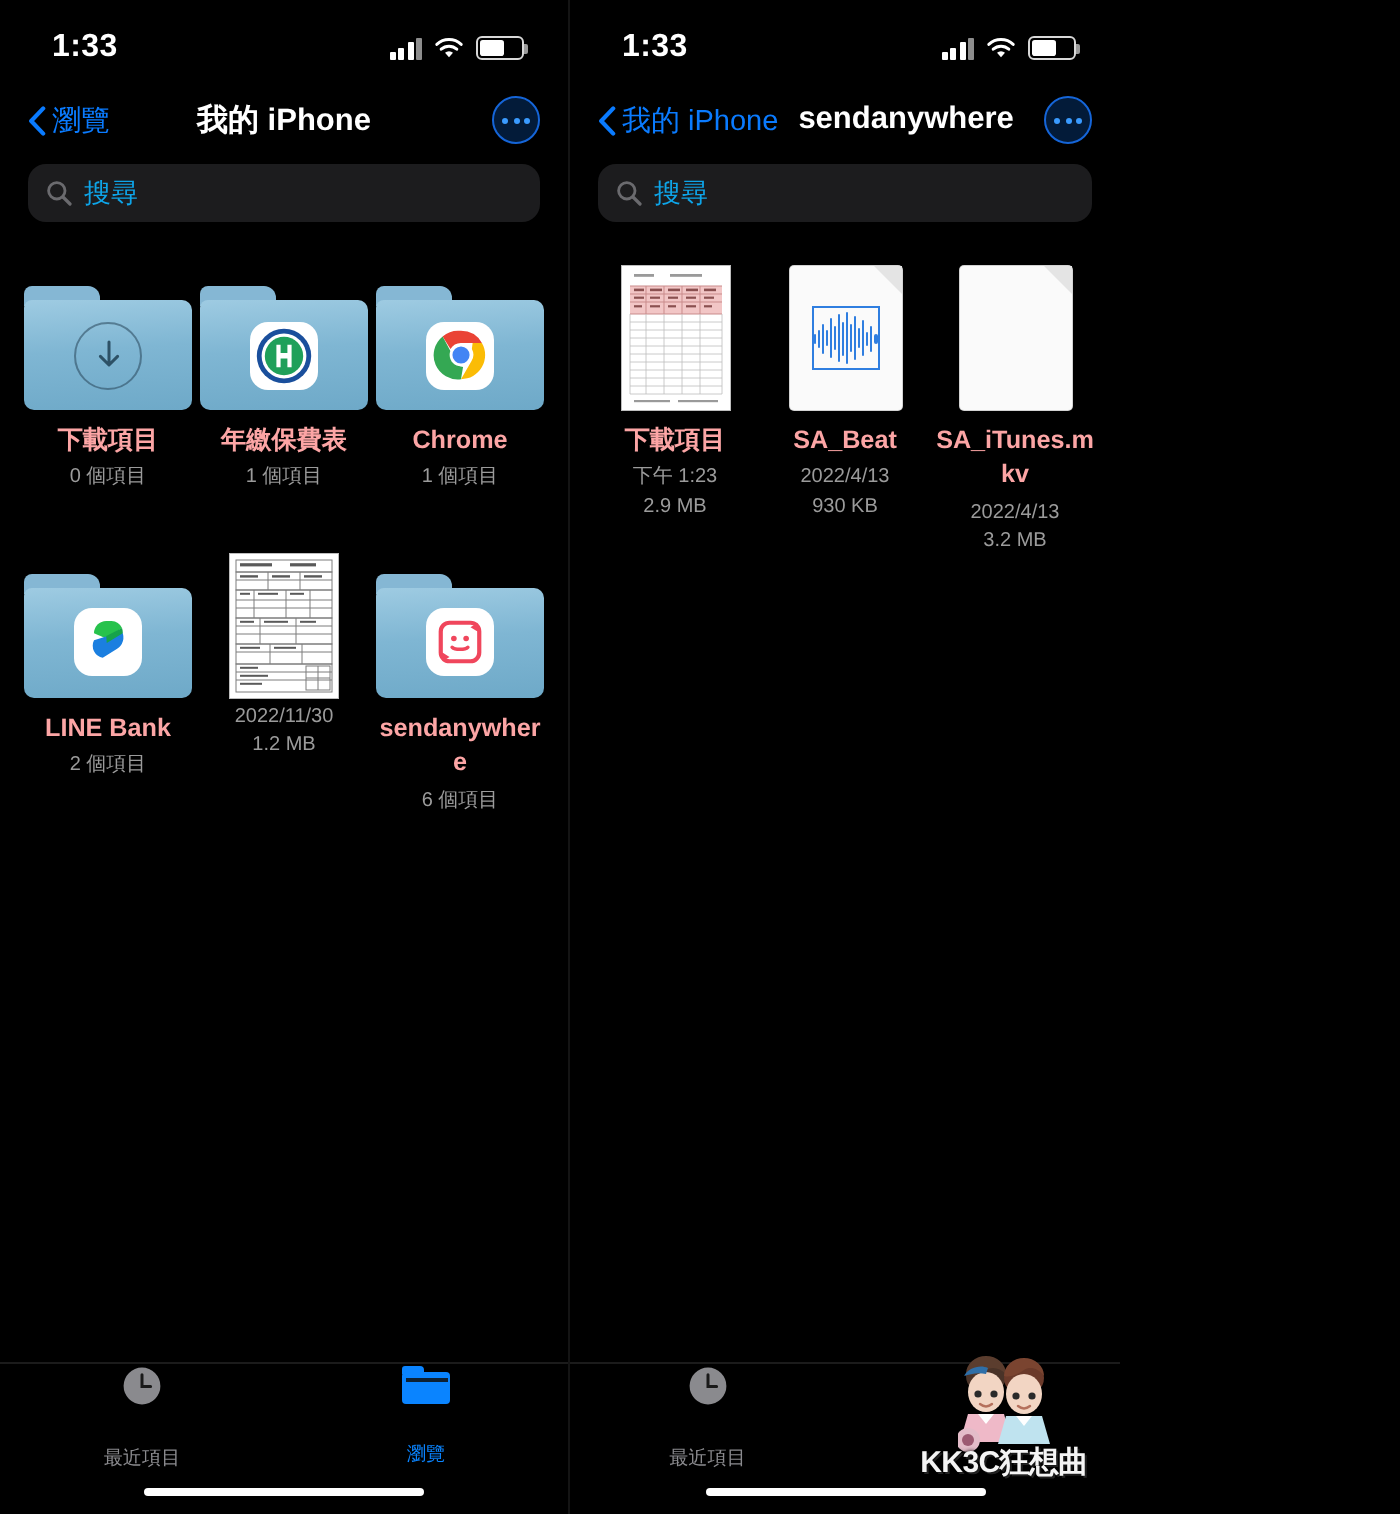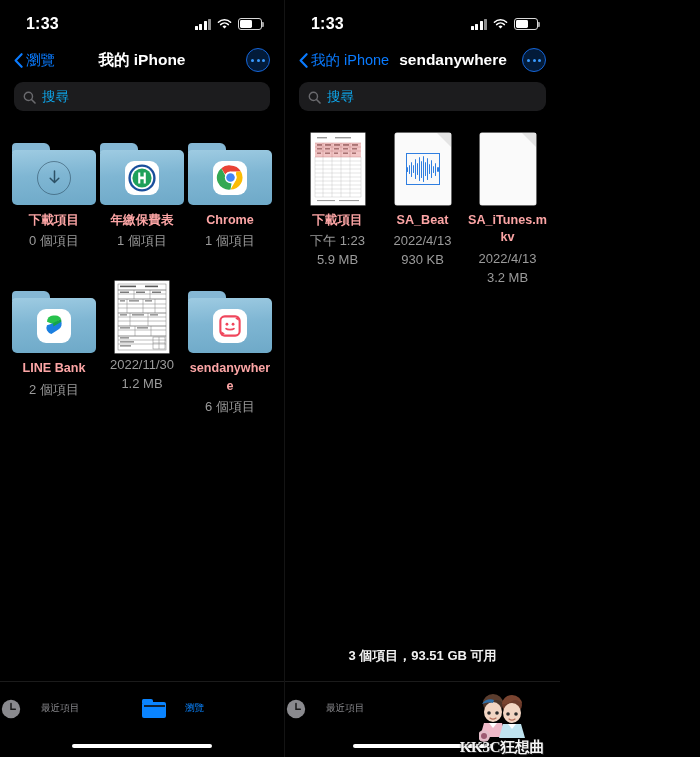--- a/index.html
+++ b/index.html
@@ -151,36 +151,36 @@
     text-align: center; line-height: 1.38; color: #fca5a5;
     word-break: break-word; max-width: 104px;
   }
   .redact {
     display: inline-block; vertical-align: -2px;
     width: 68px; height: 13px;
     background: linear-gradient(90deg,#4b4b4b,#6a6a6a 30%,#3e3e3e 55%,#5e5e5e 80%,#2e2e2e);
     filter: blur(.6px); border-radius: 1px;
   }
   .meta {
-    margin-top: 3px; font-size: 13px; color: #9b9b9b;
+    margin-top: 3px; font-size: 10px; color: #9b9b9b;
     text-align: center; line-height: 1.45;
   }
 
   
   .footer-status {
     flex: none; text-align: center;
     font-size: 13px; font-weight: 700; color: #f2f2f2;
     padding-bottom: 16px;
   }
   .tabbar {
     flex: none; height: 54px; display: flex; align-items: center;
     border-top: .5px solid #1b1b1b;
   }
   .tab {
-    flex: 1; display: flex; flex-direction: row; align-items: center;
+    flex: 1; display: flex; flex-direction: column; align-items: center;
     gap: 19px; cursor: pointer;
   }
   .tab .tlabel { font-size: 9.6px; }
   .tab.inactive .tlabel { color: #8a8a8e; }
   .tab.active .tlabel { color: #0a84ff; }
   .clock-icon { width: 22px; height: 22px; }
   .folder-icon-sm { width: 24px; height: 19px; position: relative; }
   .folder-icon-sm .t {
     position: absolute; left: 0; top: 0; width: 11px; height: 4px;
     background: #0a84ff; border-radius: 1.5px 2px 0 0;
@@ -193,23 +193,23 @@
     content:""; position:absolute; left:1.5px; top:2.5px; right:1.5px; height:2px;
     background:#0f0f0f; opacity:.85;
   }
   .homebar {
     flex: none; height: 22px; display: flex; align-items: center; justify-content: center;
   }
   .homebar span { width: 140px; height: 4px; border-radius: 3px; background: #fff; display:block; }
 
   
   .watermark {
-    position: absolute; right: 4px; bottom: 0;
+    position: absolute; right: 4px; bottom: 16px;
     width: 108px; height: 78px; pointer-events: none;
-    display: flex; flex-direction: column; align-items: center; justify-content: flex-end; font-family: Liberation Serif, serif;
+    display: flex; flex-direction: column; align-items: center; justify-content: flex-end;
   }
   .wm-faces { display: flex; align-items: flex-end; gap: 1px; margin-bottom: -6px; }
   .wm-text {
     font-size: 15px; font-weight: 700; color: #f4f4f4;
     text-shadow: 0 0 2px #000, 1px 1px 0 #2a2a2a;
     letter-spacing: -.3px; z-index: 2;
   }
 </style>
 </head>
 <body>
@@ -532,21 +532,21 @@
                 <rect x="24" y="4" width="16" height="1.4"></rect>
                 <rect x="6" y="67" width="18" height="1.1"></rect>
                 <rect x="28" y="67" width="20" height="1.1"></rect>
               </g>
             </svg>
           </div>
         </div>
         <div class="label">下載項目</div>
         <div class="meta">
           <div>下午 1:23</div>
-          <div>5.9 MB</div>
+          <div>2.9 MB</div>
         </div>
       </div>
 
       <div class="item">
         <div class="thumb">
           <div class="wave-doc">
             <div class="wave-box">
               <i style="height:5px"></i>
                 <i style="height:9px"></i>
                 <i style="height:15px"></i>
@@ -579,21 +579,20 @@
         </div>
         <div class="label">SA_iTunes.mkv</div>
         <div class="meta">
           <div>2022/4/13</div>
           <div>3.2 MB</div>
         </div>
       </div>
 
     </div>
 
-    <div class="footer-status">3 個項目，93.51 GB 可用</div>
 
     <div class="tabbar">
       <div class="tab inactive">
         <span class="clock-icon">
           <svg width="22" height="22" viewBox="0 0 22 22">
               <circle cx="11" cy="11" r="9.2" fill="#8a8a8e"></circle>
               <path d="M11 5.4v5.9h4.3" stroke="#1a1a1a" stroke-width="1.5" fill="none" stroke-linecap="round"></path>
             </svg>
         </span>
         <span class="tlabel">最近項目</span>

